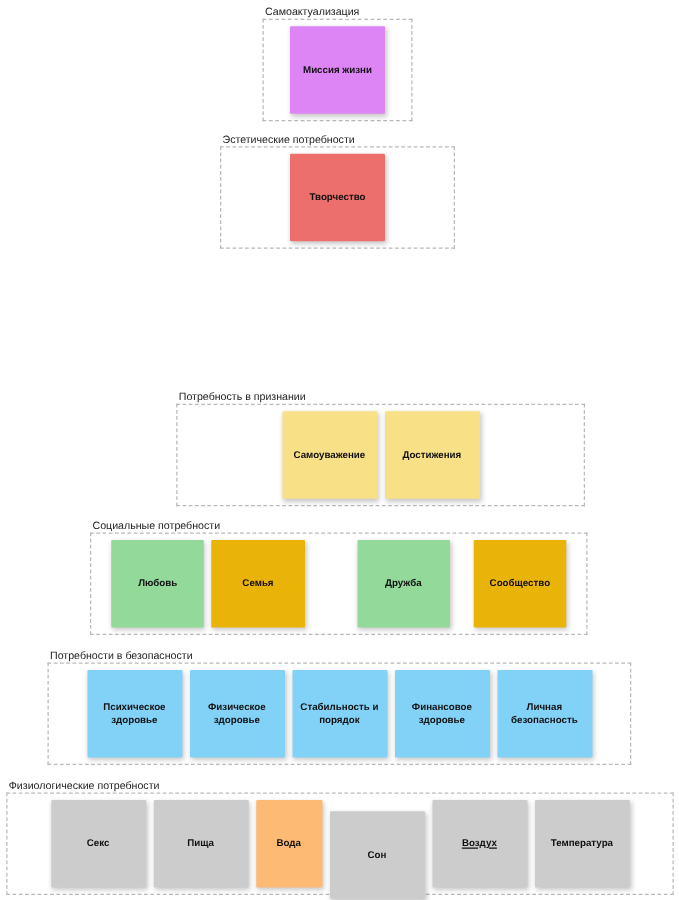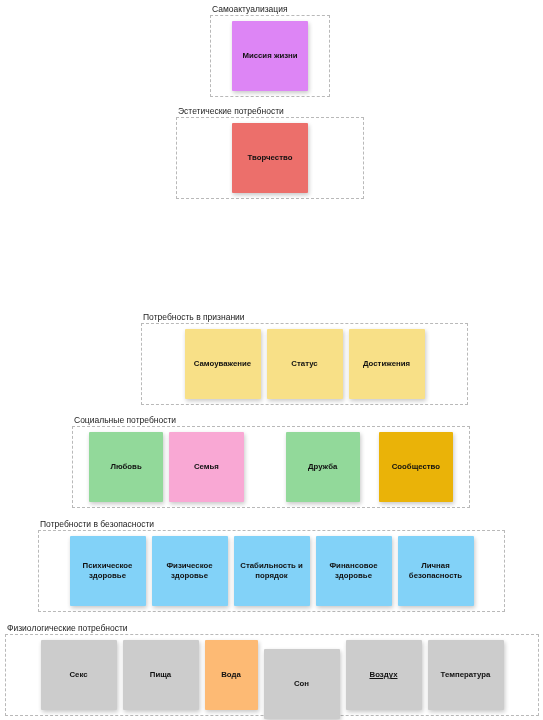--- a/index.html
+++ b/index.html
@@ -70,29 +70,28 @@
     <div class="tier" style="left: 176px; top: 106px; width: 188px;">
       <div class="tier-label">Эстетические потребности</div>
       <div class="tier-box" style="width: 188px; height: 82px;">
         <div class="card" style="background: rgb(236, 111, 107); width: 76px; height: 70px;">Творчество</div>
       </div>
     </div>
     <div class="tier" style="left: 118px; top: 312px; width: 327px; margin-left: 23px;">
       <div class="tier-label">Потребность в признании</div>
       <div class="tier-box" style="width: 327px; height: 82px;">
         <div class="card" style="background: rgb(248, 224, 135); width: 76px; height: 70px;">Самоуважение</div>
-        <div class="card" style="background: rgb(248, 224, 135); width: 76px; height: 70px;">Статус</div>
         <div class="card" style="background: rgb(248, 224, 135); width: 76px; height: 70px;">Достижения</div>
       </div>
     </div>
     <div class="tier" style="left: 72px; top: 415px; width: 398px;">
       <div class="tier-label">Социальные потребности</div>
       <div class="tier-box" style="width: 398px; height: 82px; justify-content: center;">
         <div class="card" style="background: rgb(146, 217, 154); width: 76px; height: 70px;">Любовь</div>
-        <div class="card" style="background: #f9a8d4; width: 76px; height: 70px;">Семья</div>
+        <div class="card" style="background: #eab308; width: 76px; height: 70px;">Семья</div>
         <div class="card" style="background: rgb(146, 217, 154); width: 76px; height: 70px; margin-left: 36px;">Дружба</div>
         <div class="card" style="background: #eab308; width: 76px; height: 70px; margin-left: 13px;">Сообщество</div>
       </div>
     </div>
     <div class="tier" style="left: 38px; top: 519px; width: 467px;">
       <div class="tier-label">Потребности в безопасности</div>
       <div class="tier-box" style="width: 467px; height: 82px;">
         <div class="card" style="background: rgb(130, 210, 248); width: 76px; height: 70px;">Психическое здоровье</div>
         <div class="card" style="background: rgb(130, 210, 248); width: 76px; height: 70px;">Физическое здоровье</div>
         <div class="card" style="background: rgb(130, 210, 248); width: 76px; height: 70px;">Стабильность и порядок</div>

